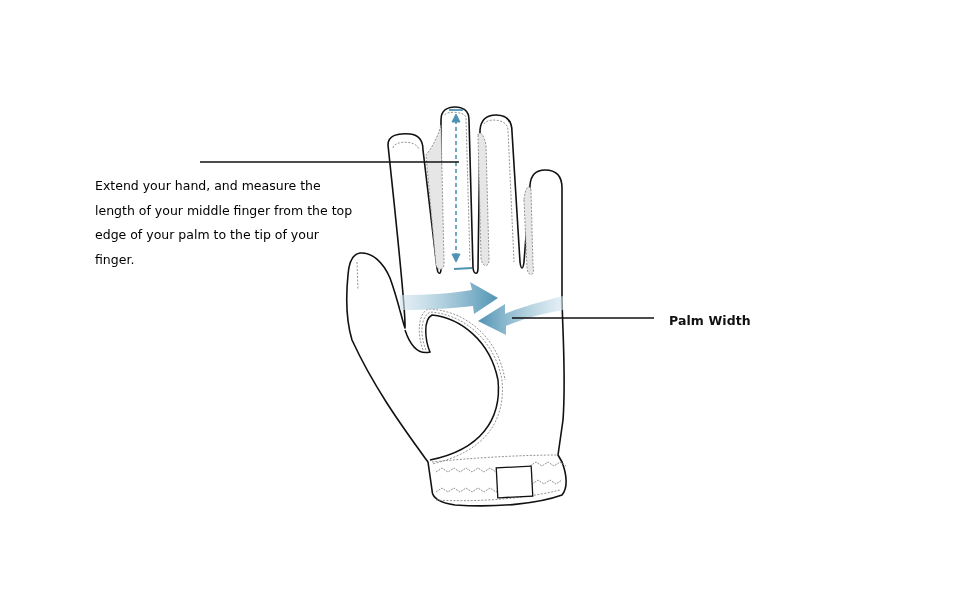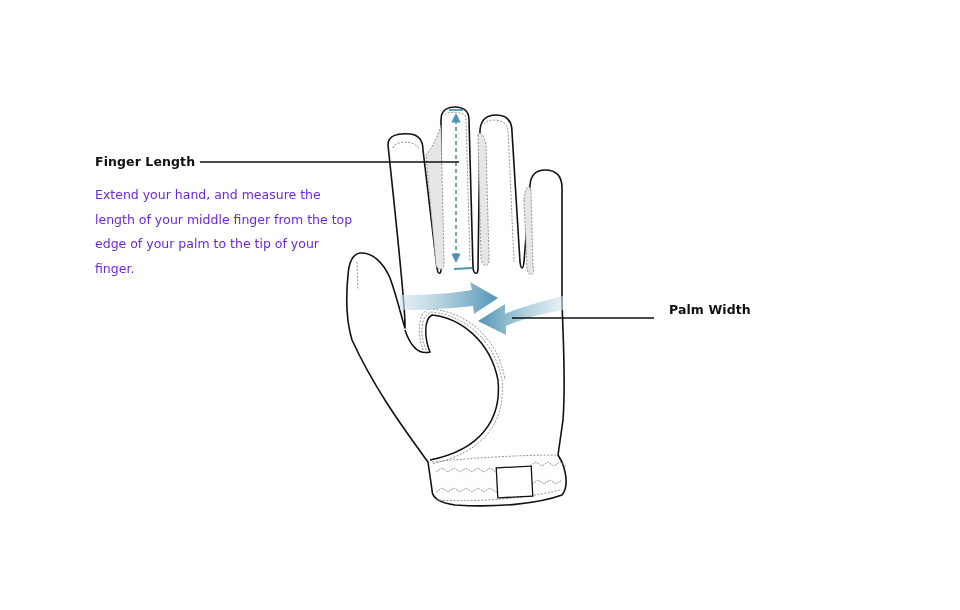--- a/index.html
+++ b/index.html
@@ -1,23 +1,23 @@
 <!DOCTYPE html>
 <html><head>
   <meta charset="utf-8">
   <style>
     html, body { margin: 0; padding: 0; background: #ffffff; }
     body { width: 960px; height: 610px; position: relative; overflow: hidden;
            font-family: "DejaVu Sans", "Liberation Sans", sans-serif; color: #1a1a1a; }
     .illustration { position: absolute; left: 0; top: 0; width: 960px; height: 610px; }
     .callout { position: absolute; }
     .callout-title { font-weight: bold; font-size: 12.5px; letter-spacing: 0.1px; color: #111; }
-    .callout-body { font-size: 12.5px; line-height: 24.5px; color: #6d28d9; margin-top: 14px; }
+    .callout-body { font-size: 12.5px; line-height: 24.5px; color: #000000; margin-top: 20px; }
     #finger-callout { left: 95px; top: 154px; width: 260px; }
-    #palm-callout { left: 669px; top: 302px; width: 260px; }
+    #palm-callout { left: 669px; top: 313px; width: 260px; }
   </style>
 </head>
 <body>
 
 <svg class="illustration" viewBox="0 0 960 610" xmlns="http://www.w3.org/2000/svg">
   <defs>
     <linearGradient id="arrowL" x1="0" x2="1" y1="0" y2="0">
       <stop offset="0" stop-color="#d4e6ef" stop-opacity="0.6"></stop>
       <stop offset="1" stop-color="#4f93b3"></stop>
     </linearGradient>
@@ -112,19 +112,18 @@
   <g>
     <path d="M 400 295 C 430 295 455 293 472 290 L 470 282 L 498 298 L 474 314 L 473 306 C 455 308 430 310 400 310 Z" fill="url(#arrowL)"></path>
     <path d="M 563 296 C 540 302 518 308 505 314 L 505 304 L 478 321 L 506 335 L 506 326 C 520 320 540 314 563 310 Z" fill="url(#arrowR)"></path>
   </g>
 
   <line x1="200" y1="162" x2="459" y2="162" stroke="#111" stroke-width="1.6"></line>
   <line x1="512" y1="318" x2="654" y2="318" stroke="#111" stroke-width="1.6"></line>
 </svg>
 
 <div class="callout" id="finger-callout">
-  <div class="callout-title">Finger Length</div>
   <div class="callout-body">Extend your hand, and measure the length of your middle finger from the top edge of your palm to the tip of your finger.</div>
 </div>
 
 <div class="callout" id="palm-callout">
   <div class="callout-title">Palm Width</div>
 </div>
 
 </body></html>

